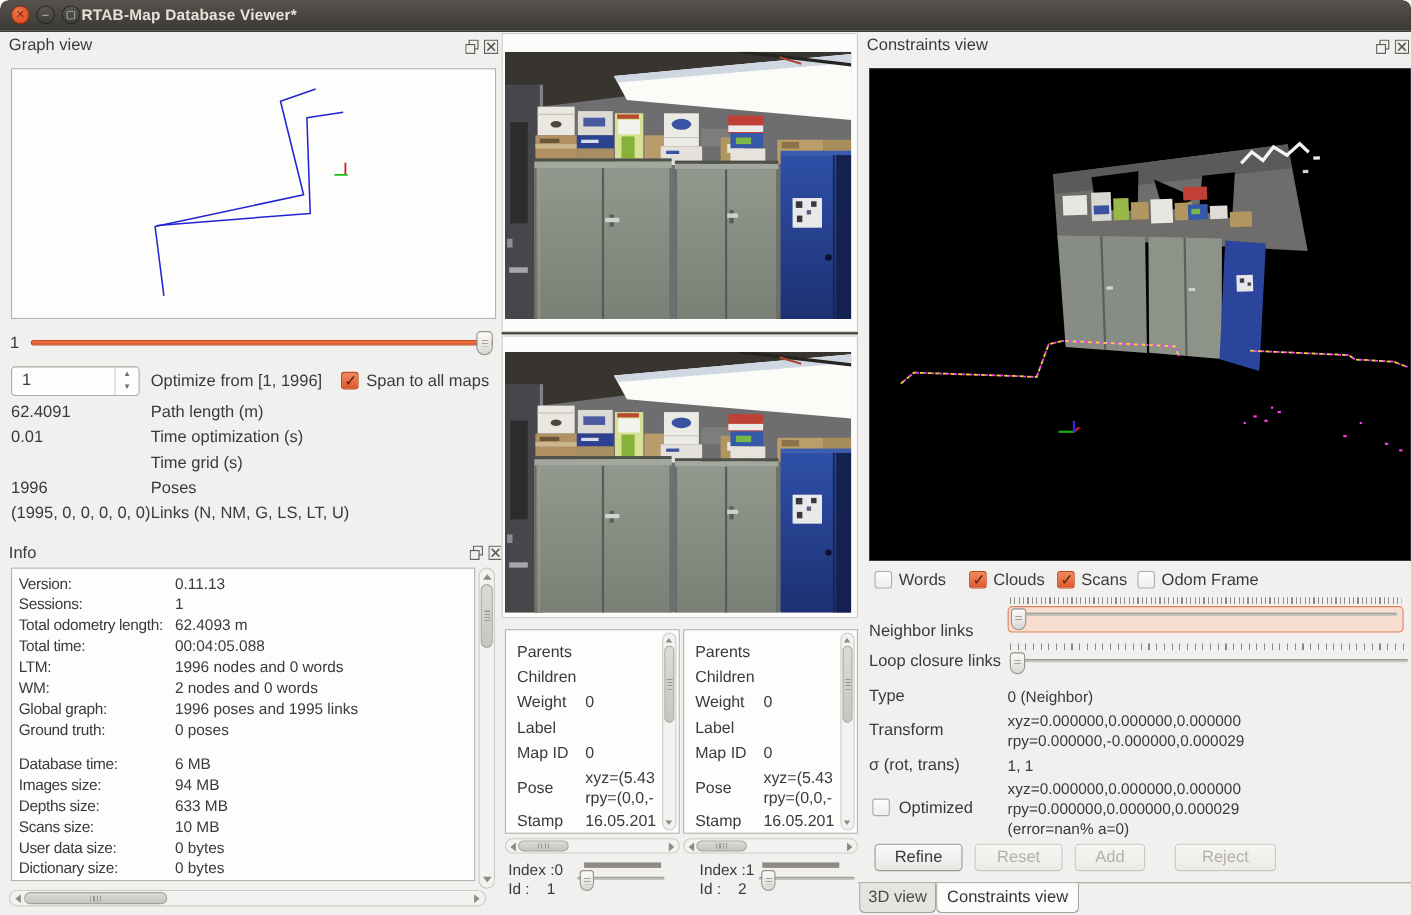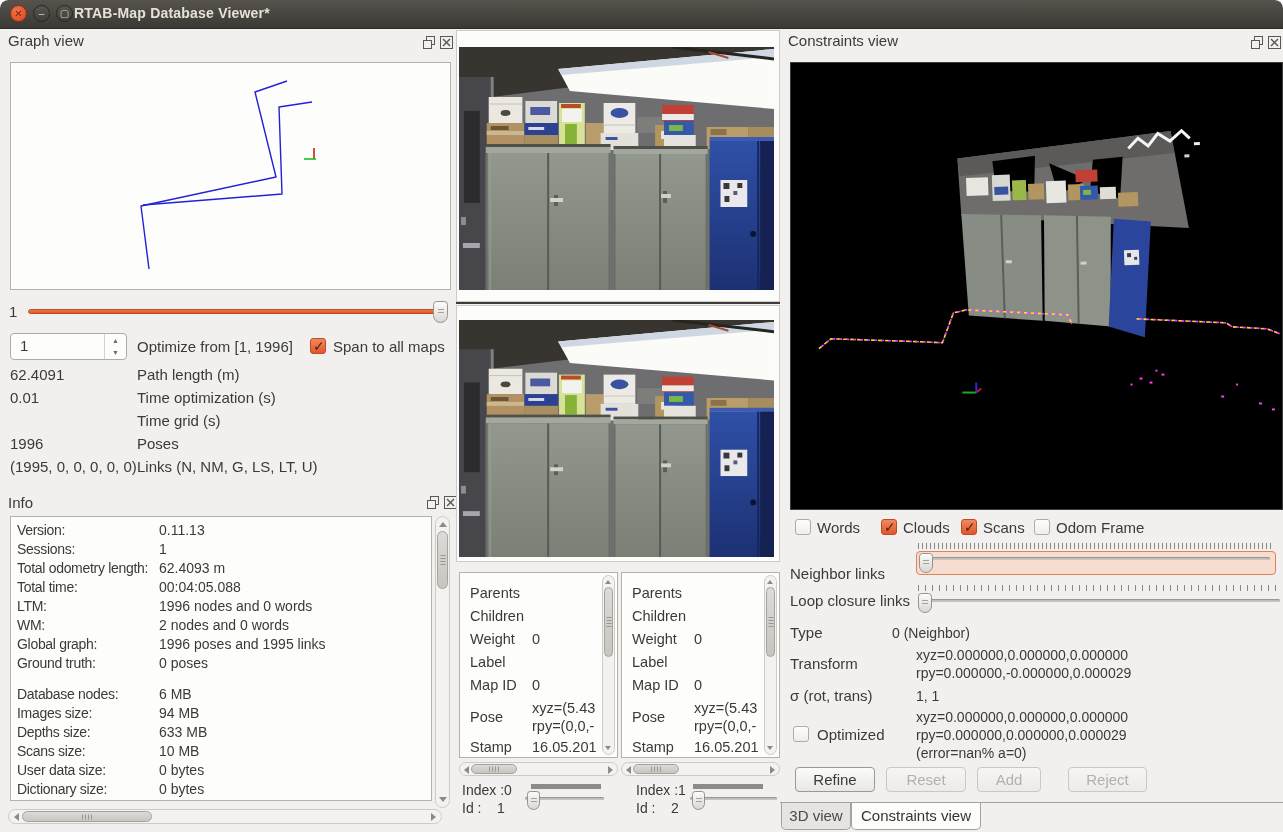--- a/index.html
+++ b/index.html
@@ -286,21 +286,21 @@
     <div class="irow">
         <span class="k">Global graph:</span>
         <span class="v">1996 poses and 1995 links</span>
       </div>
     <div class="irow">
         <span class="k">Ground truth:</span>
         <span class="v">0 poses</span>
       </div>
     <div class="spacer"></div>
     <div class="irow">
-        <span class="k">Database nodes:</span>
+        <span class="k">Database time:</span>
         <span class="v">6 MB</span>
       </div>
     <div class="irow">
         <span class="k">Images size:</span>
         <span class="v">94 MB</span>
       </div>
     <div class="irow">
         <span class="k">Depths size:</span>
         <span class="v">633 MB</span>
       </div>
@@ -473,34 +473,34 @@
     <div class="groove" style="left:5px;top:5px;width:348px;"></div>
   </div>
   <div class="pin" style="left:919px;top:553px;width:14px;height:20px;"></div>
 
   <div class="lbl" style="left:790px;top:592px;">Loop closure links</div>
   <div class="ticks sparse" style="left:918px;top:585px;width:360px;"></div>
   <div class="groove" style="left:918px;top:599px;width:362px;"></div>
   <div class="pin" style="left:918px;top:593px;width:14px;height:20px;"></div>
 
   <div class="lbl" style="left:790px;top:624px;">Type</div>
-  <div class="val small" style="left:892px;top:625px;text-align:center;">0 (Neighbor)</div>
+  <div class="val small" style="left:916px;top:625px;text-align:center;">0 (Neighbor)</div>
   <div class="lbl" style="left:790px;top:655px;">Transform</div>
   <div class="val small" style="left:916px;top:647px;">xyz=0.000000,0.000000,0.000000</div>
   <div class="val small" style="left:916px;top:665px;">rpy=0.000000,-0.000000,0.000029</div>
   <div class="lbl" style="left:790px;top:687px;">σ (rot, trans)</div>
   <div class="val small" style="left:916px;top:688px;">1, 1</div>
   <span class="cb" style="left:793px;top:726px;"></span>
   <div class="lbl" style="left:817px;top:726px;">Optimized</div>
   <div class="val small" style="left:916px;top:709px;">xyz=0.000000,0.000000,0.000000</div>
   <div class="val small" style="left:916px;top:727px;">rpy=0.000000,0.000000,0.000029</div>
   <div class="val small" style="left:916px;top:745px;">(error=nan% a=0)</div>
 
   <div class="btn" style="left:795px;top:767px;width:80px;">Refine</div>
   <div class="btn disabled" style="left:886px;top:767px;width:80px;">Reset</div>
   <div class="btn disabled" style="left:977px;top:767px;width:64px;">Add</div>
-  <div class="btn disabled" style="left:1068px;top:767px;width:79px;">Reject</div>
+  <div class="btn disabled" style="left:1068px;top:767px;width:92px;">Reject</div>
 
   <div class="abs" style="left:780px;top:802px;width:503px;height:1px;background:#a5a29d;"></div>
   <div class="tab" style="left:781px;top:803px;width:70px;">3D view</div>
   <div class="tab active" style="left:851px;top:803px;width:130px;">Constraints view</div>
 
 </div>
 
 </body></html>

